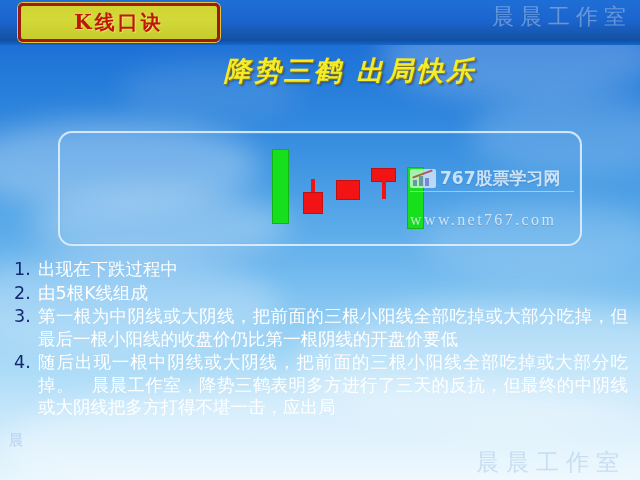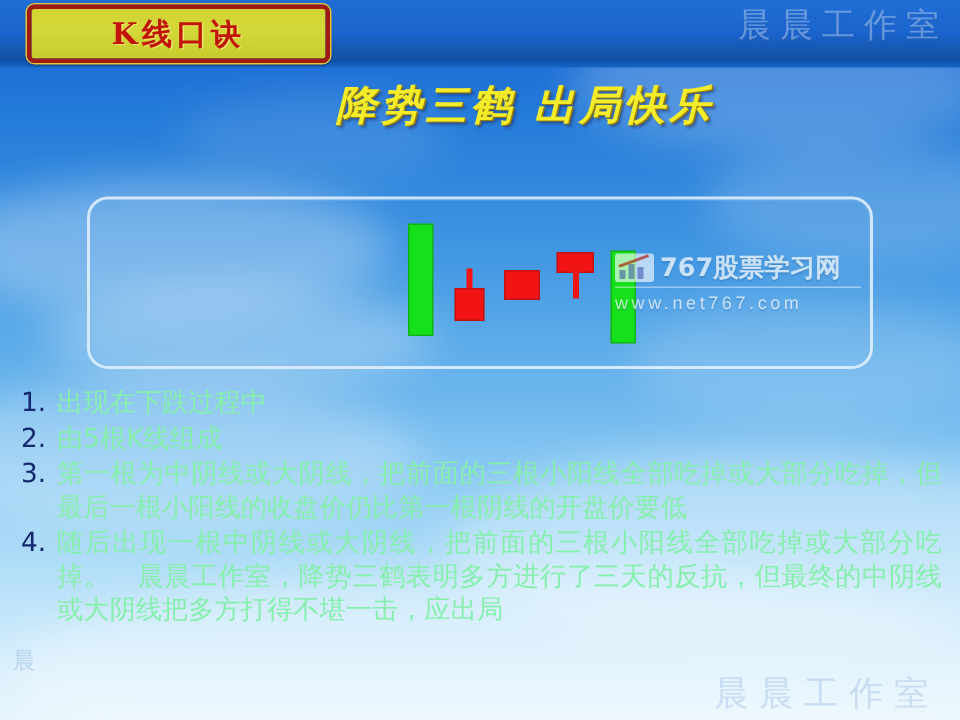--- a/index.html
+++ b/index.html
@@ -210,25 +210,25 @@
   .site-wm .wm-cn {
     color: rgba(250,253,255,.92);
     font-size: 17px;
     font-weight: bold;
     letter-spacing: 0px;
     white-space: nowrap;
     text-shadow: 0 1px 1px rgba(40,90,150,.35);
   }
   .site-wm .wm-url {
     color: rgba(250,253,255,.88);
-    font-size: 12px;
+    font-size: 16px;
     letter-spacing: 2.4px;
     white-space: nowrap;
-    margin-top: 3px;
-    font-family: Liberation Sans, sans-serif;
+    margin-top: 19px;
+    font-family: Liberation Serif, serif;
     text-shadow: 0 1px 1px rgba(40,90,150,.35);
   }
 
   
   .body-list {
     position: absolute;
     left: 14px; top: 258px;
     width: 614px;
     color: #13286e;
     font-size: 17.5px;
@@ -241,21 +241,21 @@
   }
   .li .num {
     flex: 0 0 auto;
     width: 24px;
     color: #13286e;
     font-size: 17.5px;
     line-height: 22.5px;
   }
   .li .txt {
     flex: 1 1 auto;
-    color: #86efac;
+    color: #ffffff;
     font-size: 17.5px;
     line-height: 22.5px;
     text-align: justify;
   }
 </style>
 </head>
 <body>
 
 <div id="stage">
 

